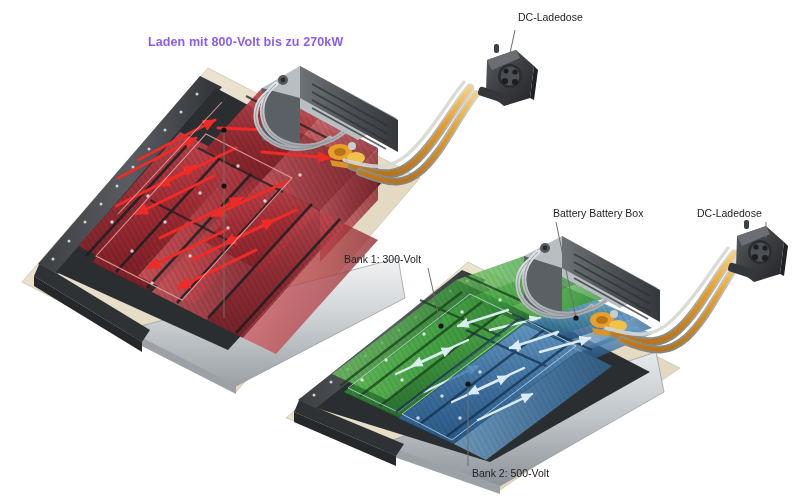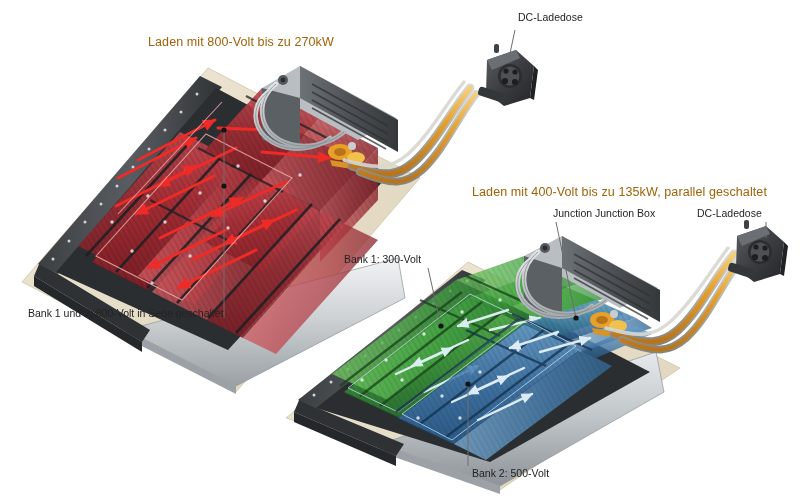--- a/index.html
+++ b/index.html
@@ -15,21 +15,21 @@
   #stage svg{position:absolute;top:0;left:0;}
 
   .lbl{
     position:absolute;
     font-family:"Liberation Sans", sans-serif;
     color:#1b1b1b;
     white-space:nowrap;
     line-height:1.1;
     user-select:none;
   }
-  .lbl.title{font-weight:400;font-size:12.5px;letter-spacing:.1px;color:#a16207;}
+  .lbl.title{font-weight:700;font-size:12.5px;letter-spacing:.1px;color:#8b5cf6;}
   .lbl.callout{font-weight:400;font-size:10.5px;color:#232323;}
 
   #t-800{left:148px;top:36px;}
   #t-400{left:472px;top:186px;}
   #c-dc1{left:518px;top:12px;}
   #c-series{left:28px;top:308px;}
   #c-bank1{left:344px;top:254px;}
   #c-bank2{left:472px;top:468px;}
   #c-bjb{left:553px;top:208px;}
   #c-dc2{left:697px;top:208px;}
@@ -529,27 +529,25 @@
     <circle cx="224" cy="130" r="2.6"></circle>
     <circle cx="224" cy="186" r="2.6"></circle>
     <circle cx="441" cy="326" r="2.6"></circle>
     <circle cx="468" cy="384" r="2.6"></circle>
     <circle cx="576" cy="318" r="2.6"></circle>
   </g>
 </svg>
 
 <div class="lbl title" id="t-800">Laden mit 800-Volt bis zu 270kW</div>
 
-<div class="lbl title" id="t-400">Laden mit 400-Volt bis zu 135kW, parallel geschaltet</div>
 
 <div class="lbl callout" id="c-dc1">DC-Ladedose</div>
 
-<div class="lbl callout" id="c-series">Bank 1 und 2: 800-Volt in Serie geschaltet</div>
 
 <div class="lbl callout" id="c-bank1">Bank 1: 300-Volt</div>
 
 <div class="lbl callout" id="c-bank2">Bank 2: 500-Volt</div>
 
-<div class="lbl callout" id="c-bjb">Junction Junction Box</div>
+<div class="lbl callout" id="c-bjb">Battery Battery Box</div>
 
 <div class="lbl callout" id="c-dc2">DC-Ladedose</div>
 
 </div>
 
 </body></html>

